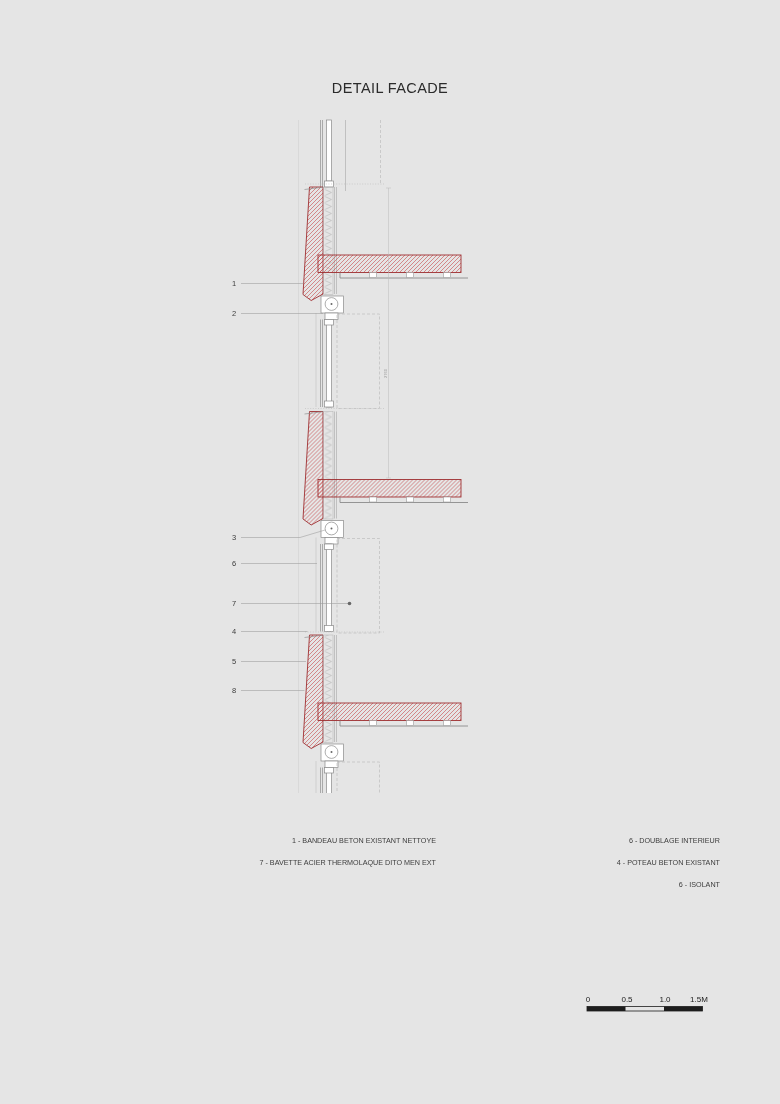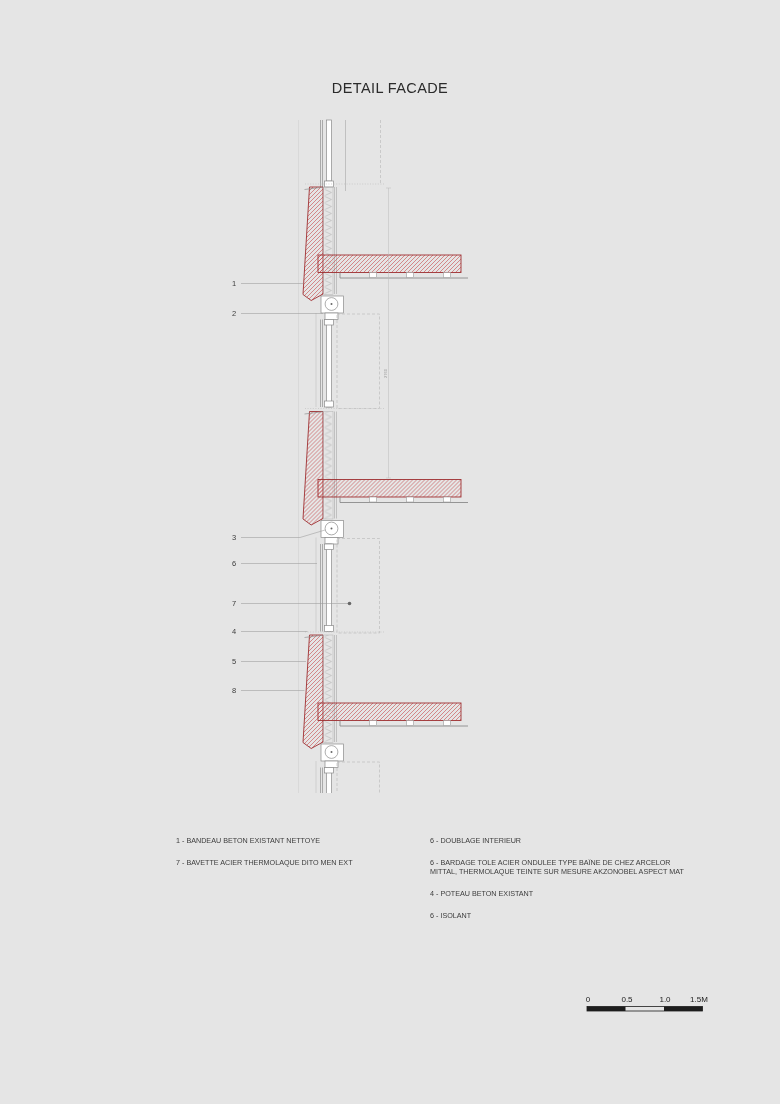--- a/index.html
+++ b/index.html
@@ -20,21 +20,21 @@
   .g06{stroke:#8a8a8a;stroke-width:.65;fill:none;}
   .g08{stroke:#8a8a8a;stroke-width:.9;fill:none;}
   .faint{stroke:#cccccc;stroke-width:.5;fill:none;}
   .leader{stroke:#9a9a9a;stroke-width:.55;fill:none;}
   .callout-num{font:7.5px "Liberation Sans",sans-serif;fill:#3c3c3c;text-anchor:middle;}
   .dim-text{font:4px "Liberation Sans",sans-serif;fill:#999;}
   .scale-label{font:8px "Liberation Sans",sans-serif;fill:#222;text-anchor:middle;}
   .scale-seg{fill:#1d1d1d;}
   .scale-frame{fill:none;stroke:#1d1d1d;stroke-width:.8;}
   
-  .legend-col{position:absolute;top:837px;color:#3c3c3c;font-size:7.2px;line-height:8.6px;}
+  .legend-col{position:absolute;top:837px;color:#3c3c3c;font-size:7.2px;line-height:8.6px;text-align:right;}
   .legend-col.left{left:176px;width:260px;}
   .legend-col.right{left:430px;width:290px;}
   .legend-item{margin-bottom:13.4px;}
 </style>
 </head>
 <body>
 
 <div class="page">
 
   <div class="title">DETAIL FACADE</div>
@@ -149,24 +149,20 @@
     <div class="legend-item">
       <div>7 - BAVETTE ACIER THERMOLAQUE DITO MEN EXT</div>
     </div>
   </div>
 
   <div class="legend-col right">
     <div class="legend-item">
       <div>6 - DOUBLAGE INTERIEUR</div>
     </div>
     <div class="legend-item">
-      <div>6 - BARDAGE TOLE ACIER ONDULEE TYPE BAÏNE DE CHEZ ARCELOR</div>
-      <div>MITTAL, THERMOLAQUE TEINTE SUR MESURE AKZONOBEL ASPECT MAT</div>
-    </div>
-    <div class="legend-item">
       <div>4 - POTEAU BETON EXISTANT</div>
     </div>
     <div class="legend-item">
       <div>6 - ISOLANT</div>
     </div>
   </div>
 
 </div>
 
 </body></html>

